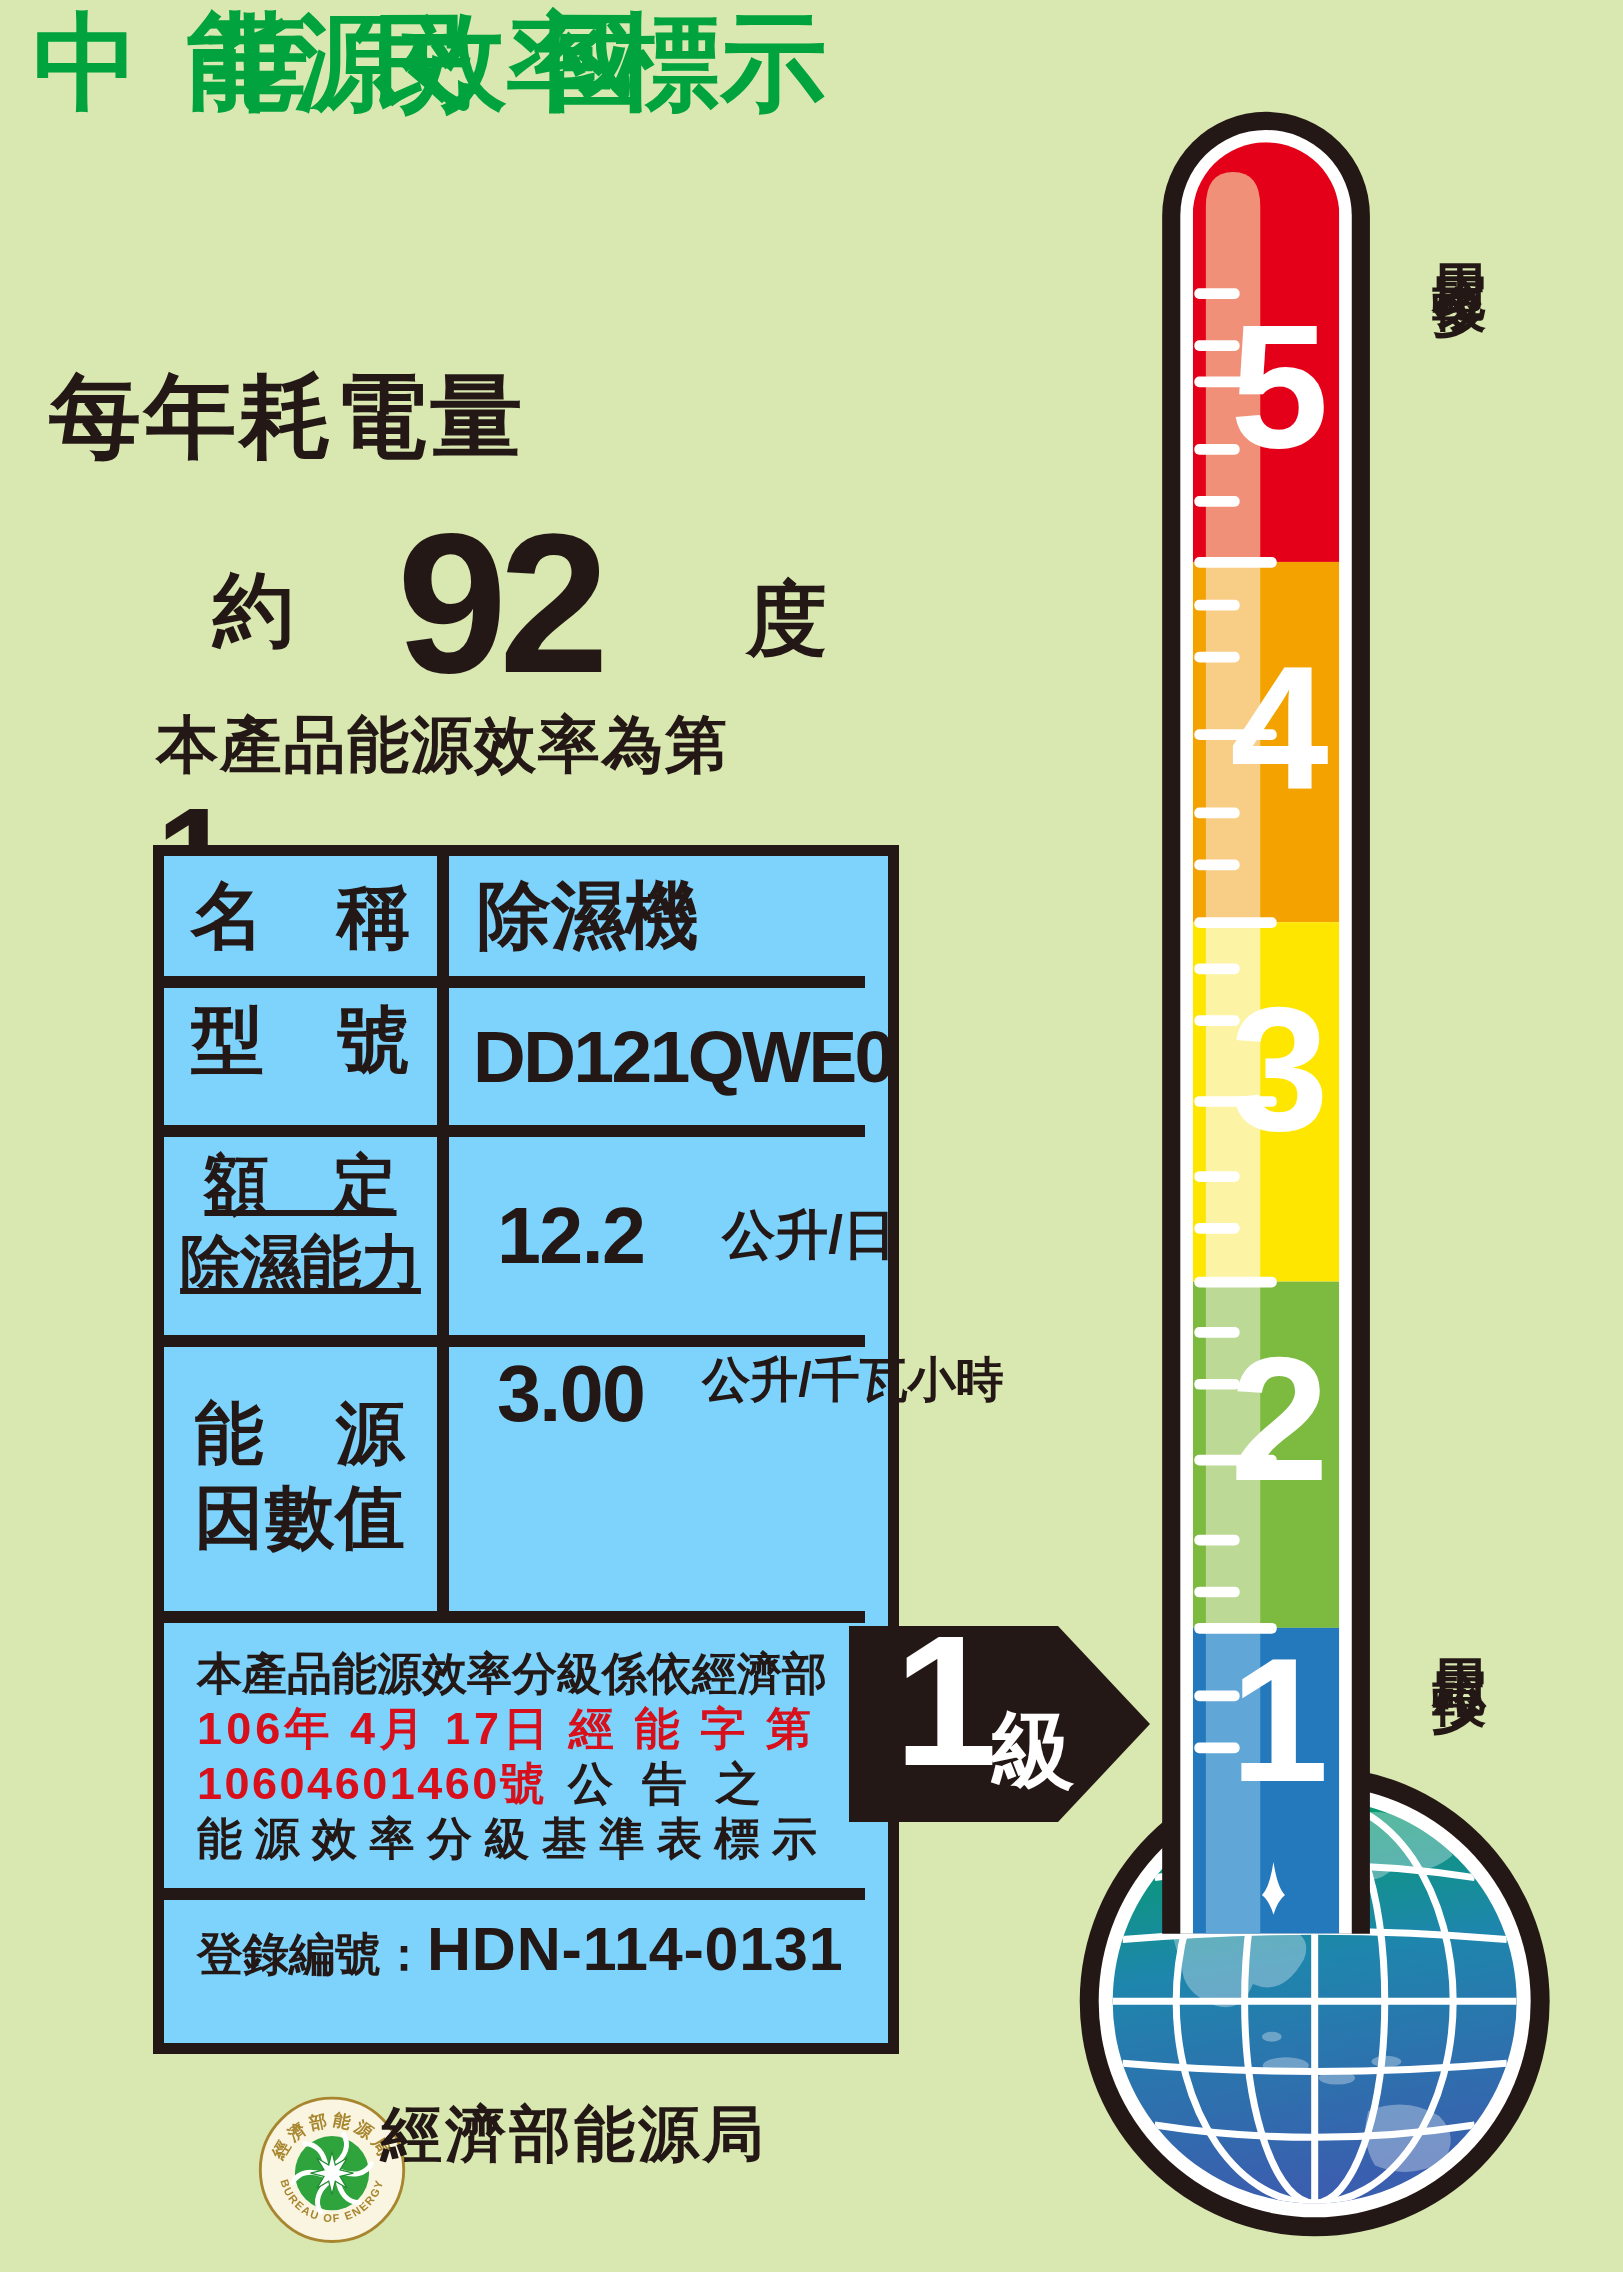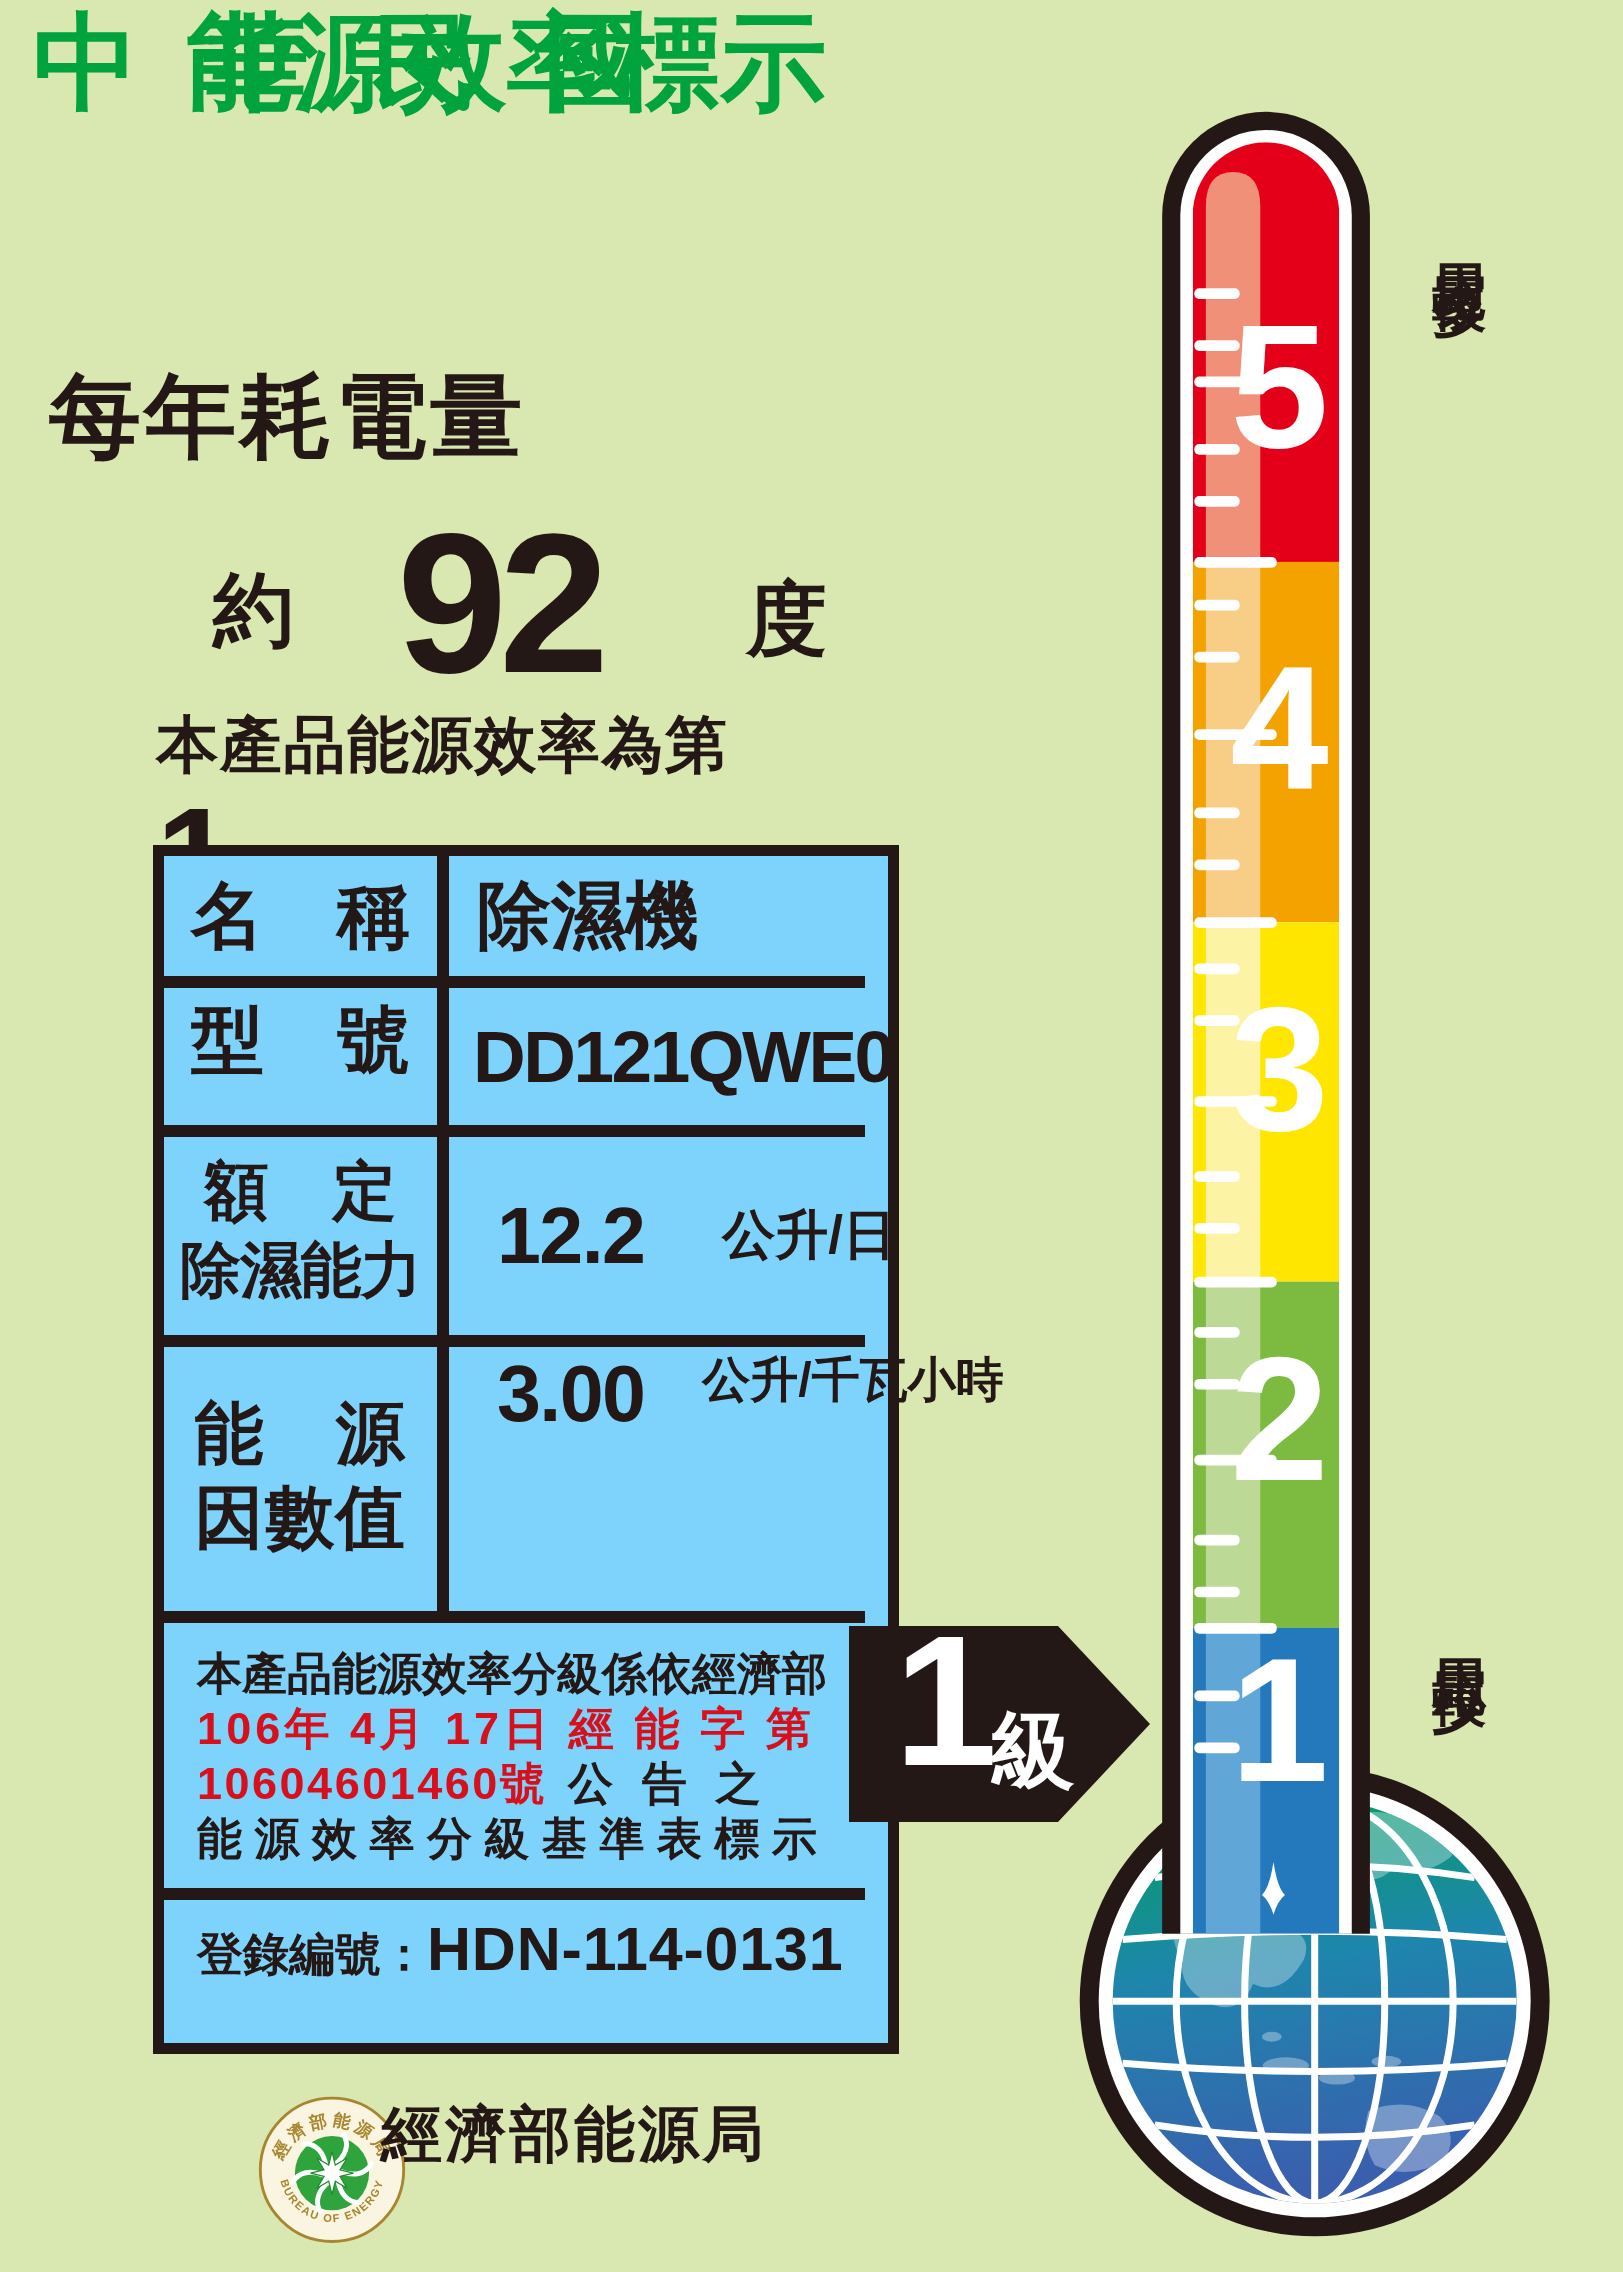--- a/index.html
+++ b/index.html
@@ -21,21 +21,21 @@
   .grade-line .pre,.grade-line .suf{font-size:62px;font-weight:bold;letter-spacing:1.6px;}
   .grade-line .num{font-size:139px;font-weight:bold;margin:0 5px 0 8.2px;line-height:139px;}
   
   .spec{left:153px;top:845px;width:724px;height:1187px;background:#7dd3fc;border:11.5px solid #231815;}
   .spec .hdiv{position:absolute;left:0;width:701px;height:11.5px;background:#231815;}
   .spec .vdiv{position:absolute;left:273px;top:0;width:11.5px;height:767px;background:#231815;}
   .lbl{position:absolute;left:0;width:273px;text-align:center;font-weight:bold;white-space:nowrap;}
   .val{position:absolute;left:284px;width:416px;white-space:nowrap;}
   .r1l{top:0;height:120px;line-height:120px;font-size:73px;}
   .r2l{top:115px;height:137px;line-height:137px;font-size:73px;}
-  .r3l{top:296px;font-size:64px;line-height:79px;}
+  .r3l{top:289px;font-size:64px;line-height:79px;text-decoration:underline;}
   .r4l{top:536px;font-size:69px;line-height:84px;letter-spacing:1.6px;}
   .r1v{top:0;height:120px;line-height:120px;font-size:74px;font-weight:bold;padding-left:29px;}
   .r2v{top:132px;height:137px;line-height:137px;font-size:73px;font-weight:bold;letter-spacing:-2.5px;padding-left:25px;}
   .r3v{top:280px;height:199px;display:flex;align-items:center;padding-left:49px;}
   .r4v{top:492px;height:265px;display:flex;align-items:flex-start;padding-left:49px;}
   .bignum{font-size:79px;font-weight:bold;letter-spacing:-1.6px;}
   .unit3{font-size:53px;font-weight:bold;margin-left:78px;}
   .unit4{font-size:48px;font-weight:bold;margin-left:58px;}
   .notice{position:absolute;left:33px;top:790px;width:643px;font-size:45px;line-height:55px;
           font-weight:bold;white-space:nowrap;}

